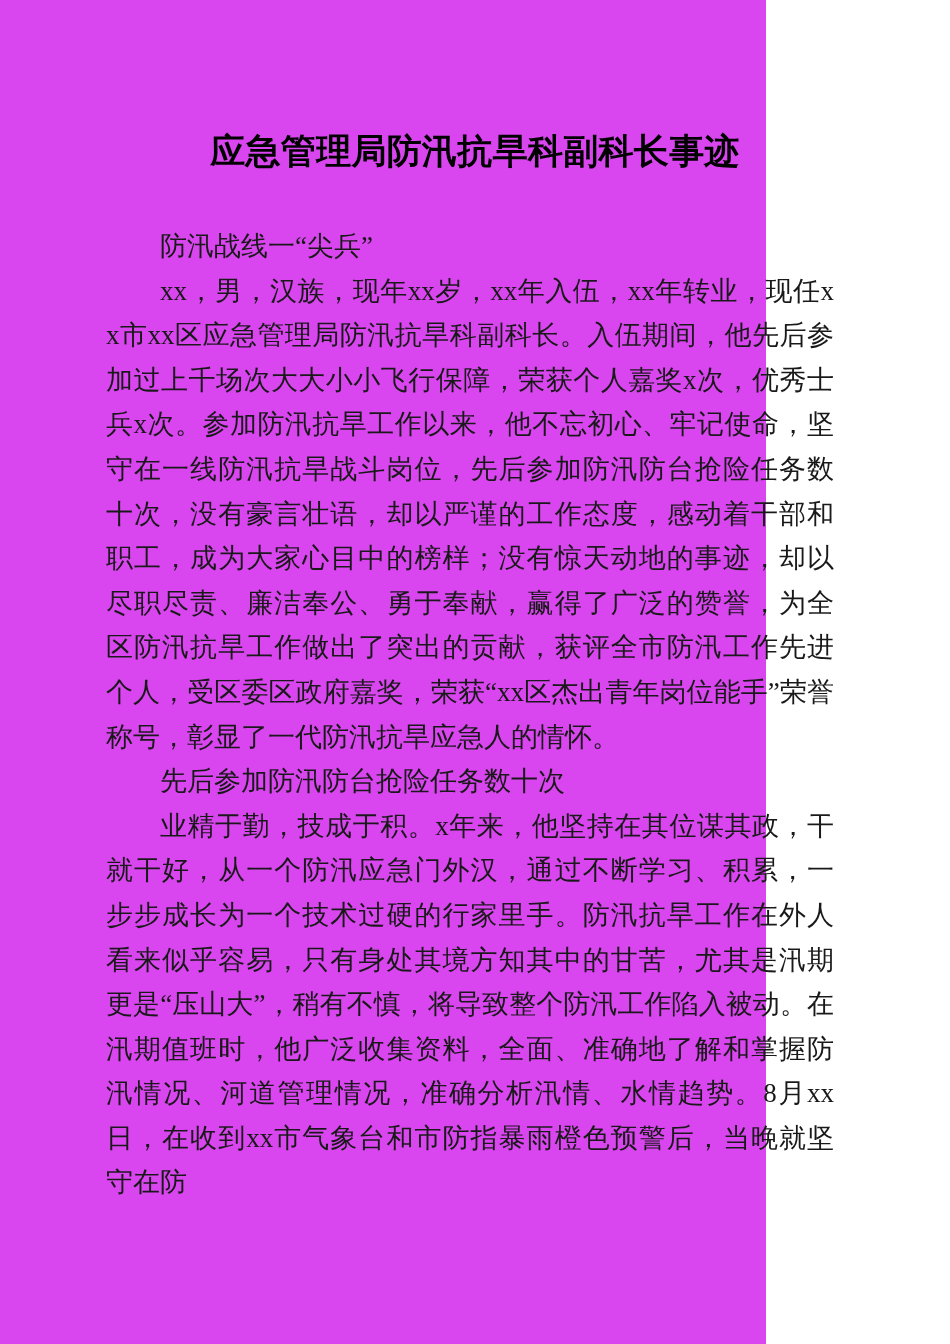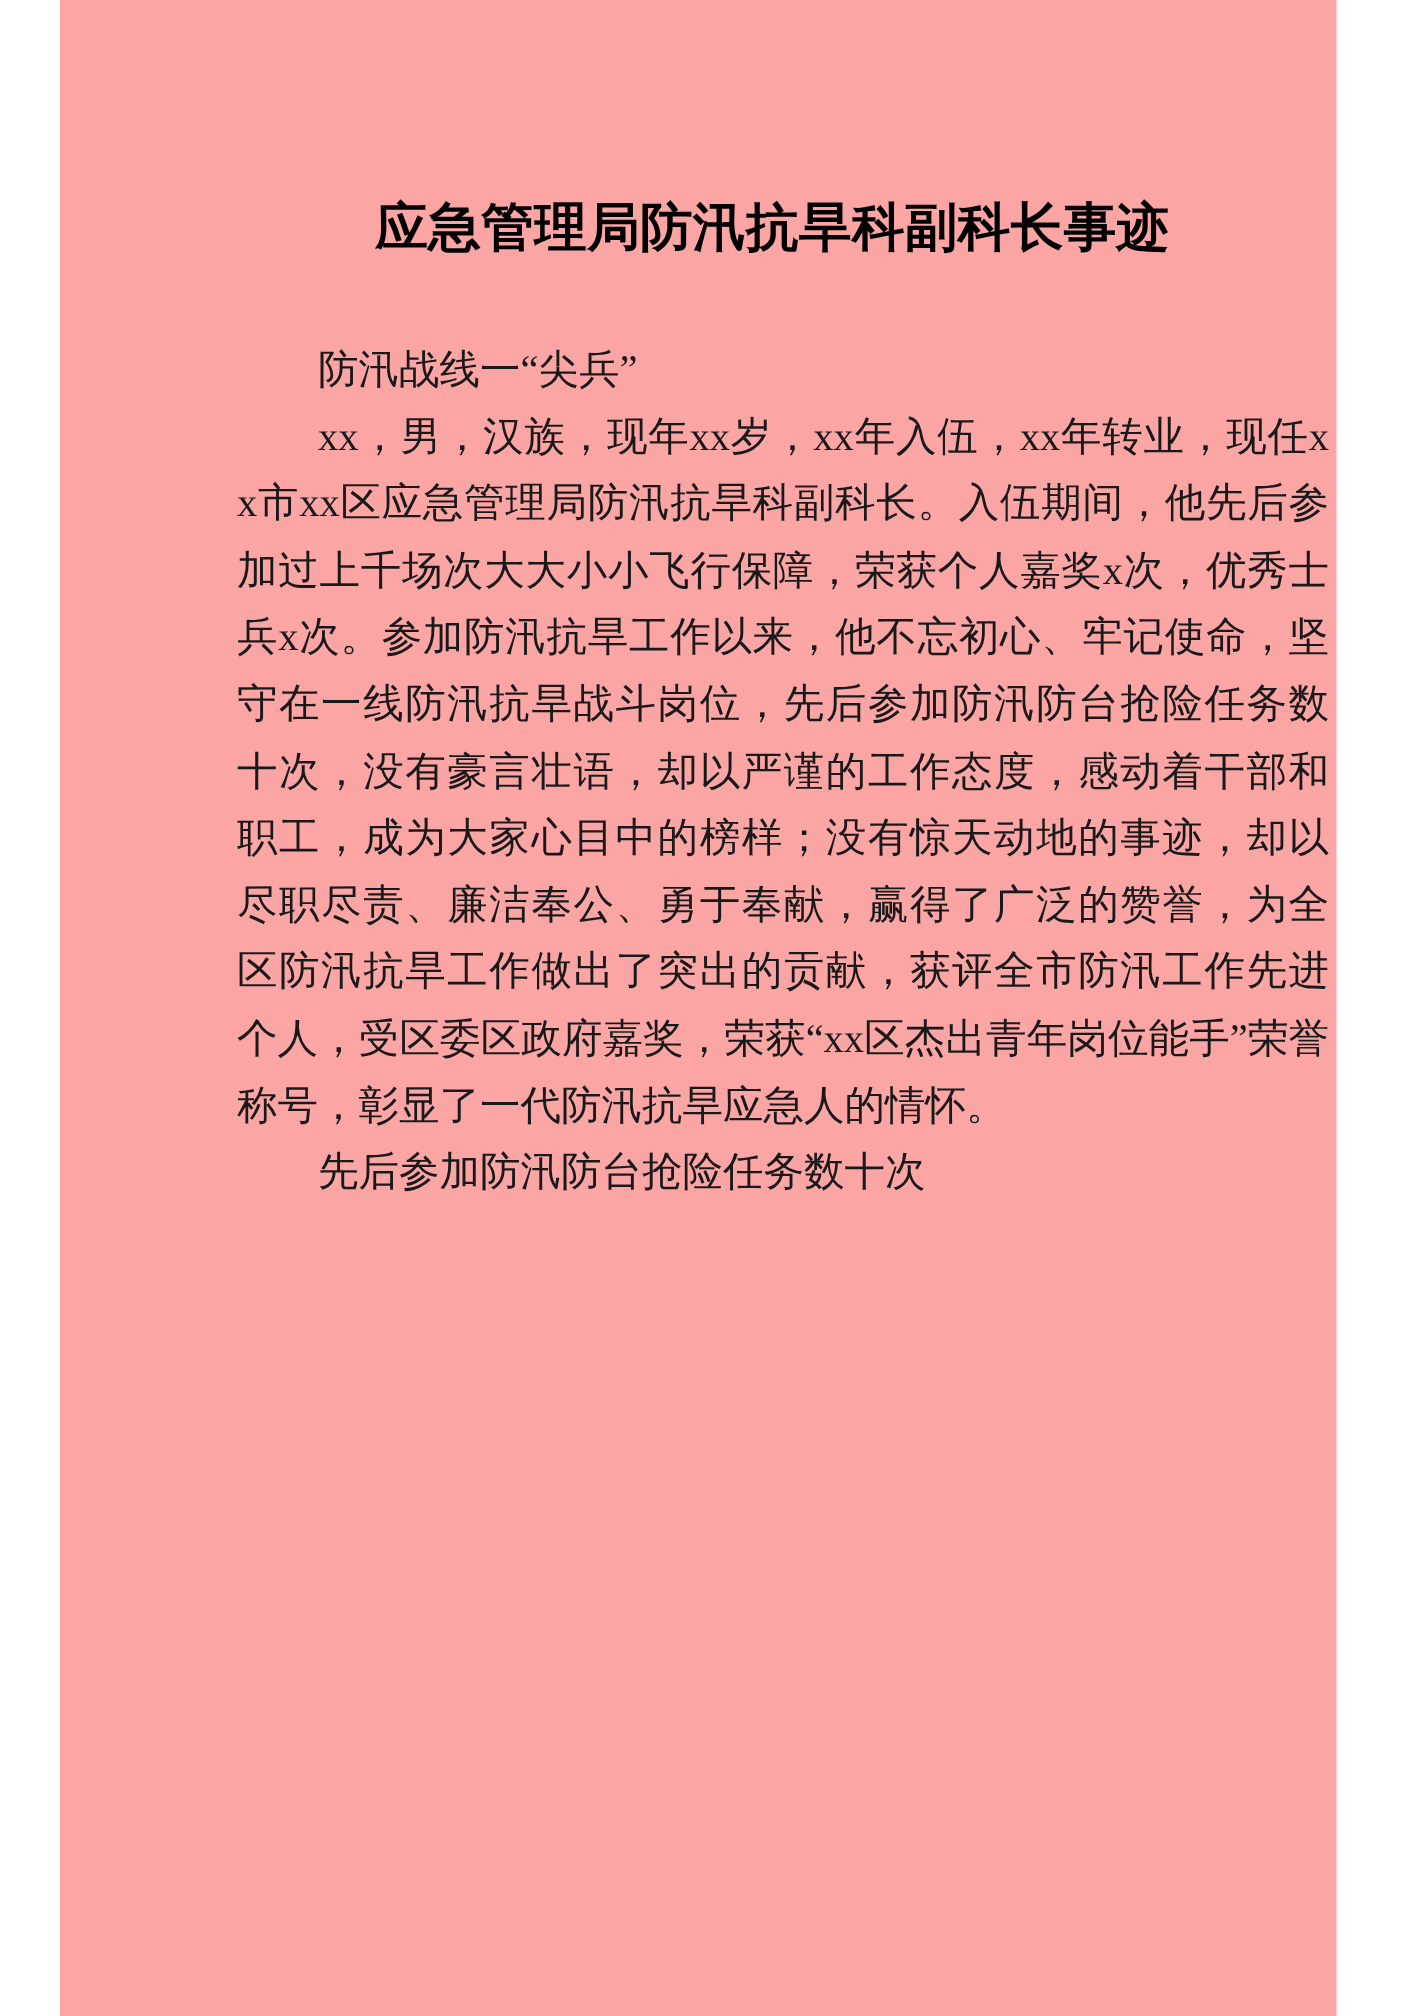--- a/index.html
+++ b/index.html
@@ -8,42 +8,41 @@
     background: #ffffff;
   }
   body {
     width: 950px;
     height: 1344px;
     overflow: hidden;
     font-family: "Liberation Serif", "DejaVu Serif", serif;
   }
   .page {
     position: relative;
-    width: 851px;
+    width: 766px;
     height: 1344px;
-    background: #fca5a5;
-    margin-left: 40px;
+    background: #d946ef;
   }
   .doc-title {
     position: absolute;
     left: 110px;
     top: 126px;
     width: 730px;
     margin: 0;
     text-align: center;
     font-family: "Liberation Serif", "DejaVu Serif", serif;
     font-weight: 700;
     font-size: 35px;
     line-height: 52px;
     color: #000000;
     letter-spacing: 0.3px;
   }
   .doc-body {
     position: absolute;
-    left: 118px;
+    left: 106px;
     top: 224px;
     width: 728px;
     color: #191919;
     font-size: 27px;
     line-height: 44.6px;
     text-align: justify;
     text-justify: inter-ideograph;
   }
   .doc-body p {
     margin: 0;
@@ -56,15 +55,16 @@
 <body>
 
 <div class="page">
 
   <h1 class="doc-title">应急管理局防汛抗旱科副科长事迹</h1>
 
   <div class="doc-body">
     <p>防汛战线一“尖兵”</p>
     <p>xx，男，汉族，现年xx岁，xx年入伍，xx年转业，现任xx市xx区应急管理局防汛抗旱科副科长。入伍期间，他先后参加过上千场次大大小小飞行保障，荣获个人嘉奖x次，优秀士兵x次。参加防汛抗旱工作以来，他不忘初心、牢记使命，坚守在一线防汛抗旱战斗岗位，先后参加防汛防台抢险任务数十次，没有豪言壮语，却以严谨的工作态度，感动着干部和职工，成为大家心目中的榜样；没有惊天动地的事迹，却以尽职尽责、廉洁奉公、勇于奉献，赢得了广泛的赞誉，为全区防汛抗旱工作做出了突出的贡献，获评全市防汛工作先进个人，受区委区政府嘉奖，荣获“xx区杰出青年岗位能手”荣誉称号，彰显了一代防汛抗旱应急人的情怀。</p>
     <p>先后参加防汛防台抢险任务数十次</p>
+    <p>业精于勤，技成于积。x年来，他坚持在其位谋其政，干就干好，从一个防汛应急门外汉，通过不断学习、积累，一步步成长为一个技术过硬的行家里手。防汛抗旱工作在外人看来似乎容易，只有身处其境方知其中的甘苦，尤其是汛期更是“压山大”，稍有不慎，将导致整个防汛工作陷入被动。在汛期值班时，他广泛收集资料，全面、准确地了解和掌握防汛情况、河道管理情况，准确分析汛情、水情趋势。8月xx日，在收到xx市气象台和市防指暴雨橙色预警后，当晚就坚守在防</p>
   </div>
 
 </div>
 
 </body></html>

